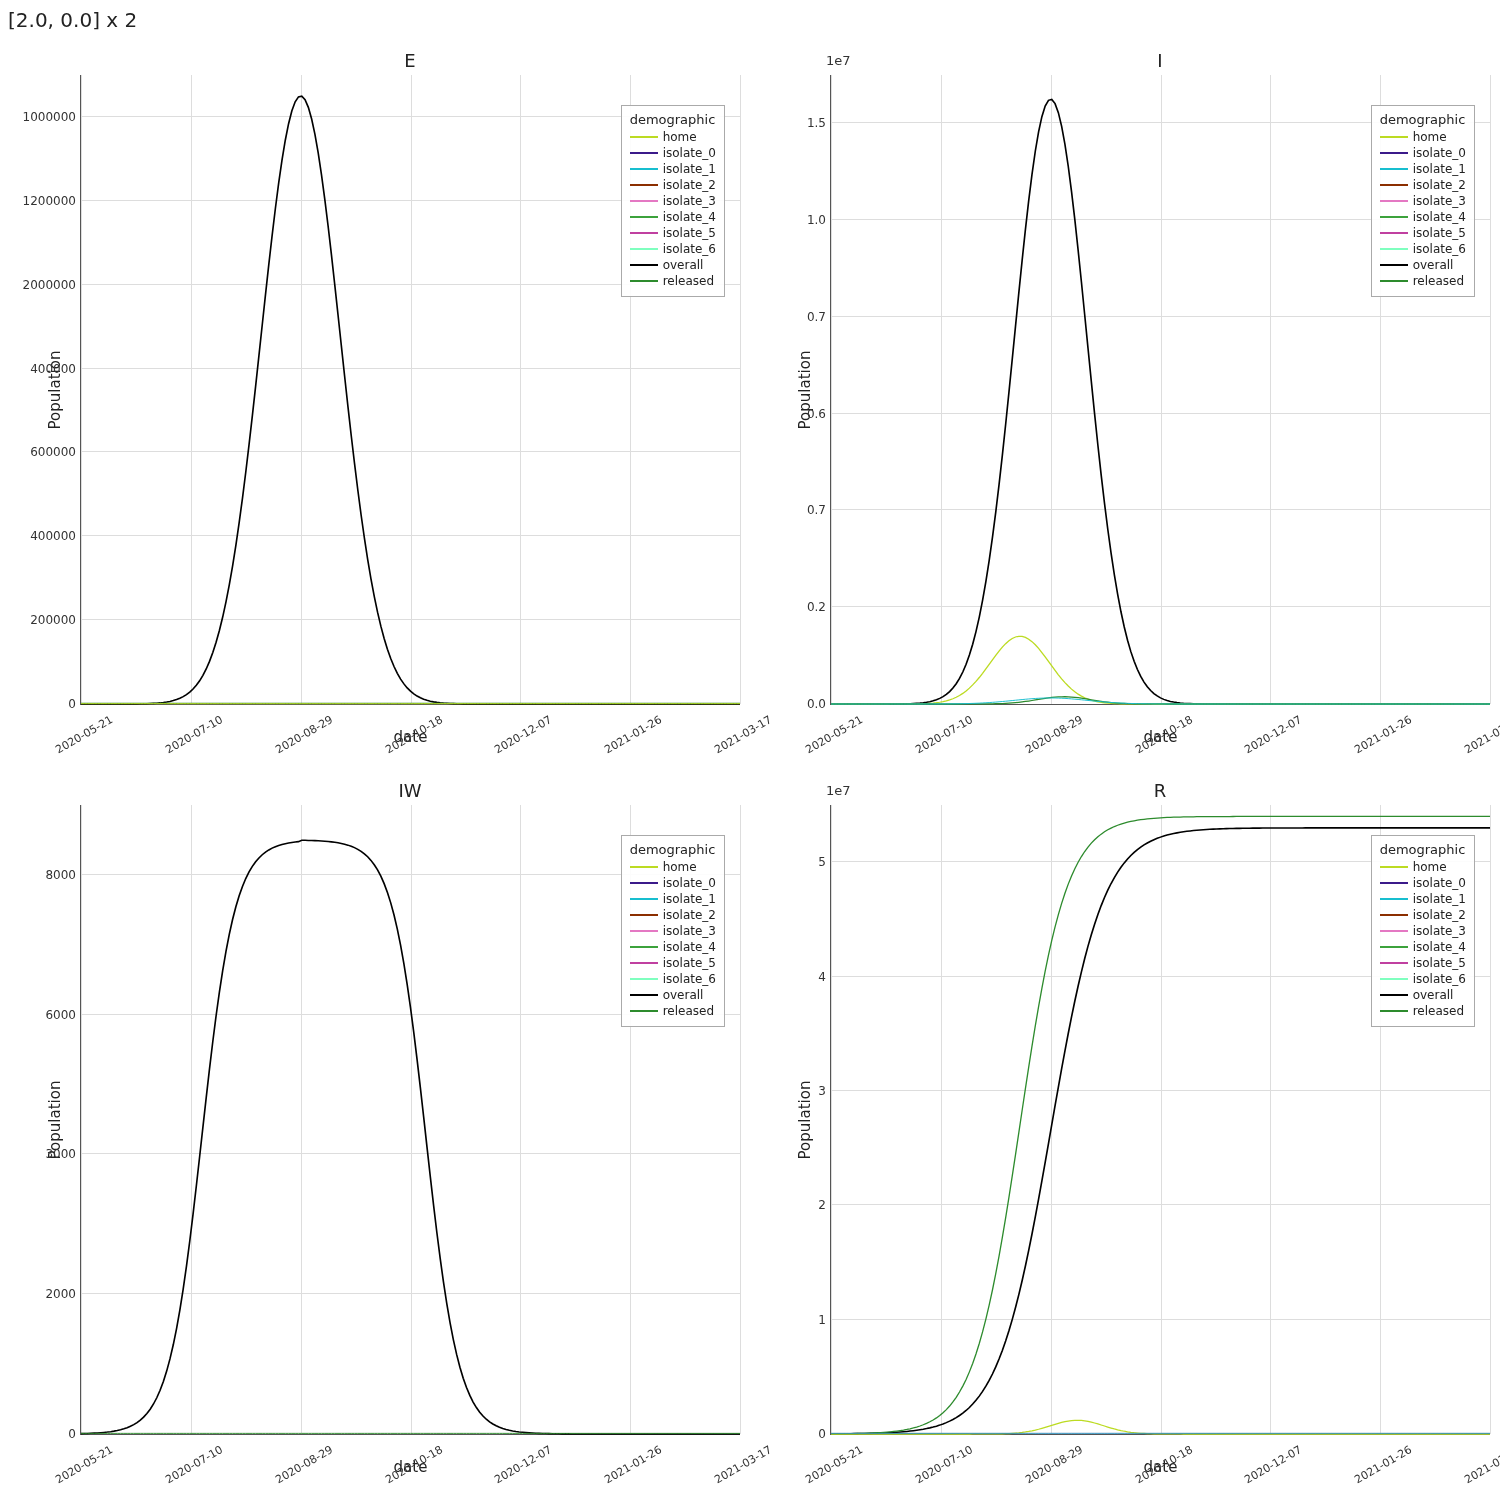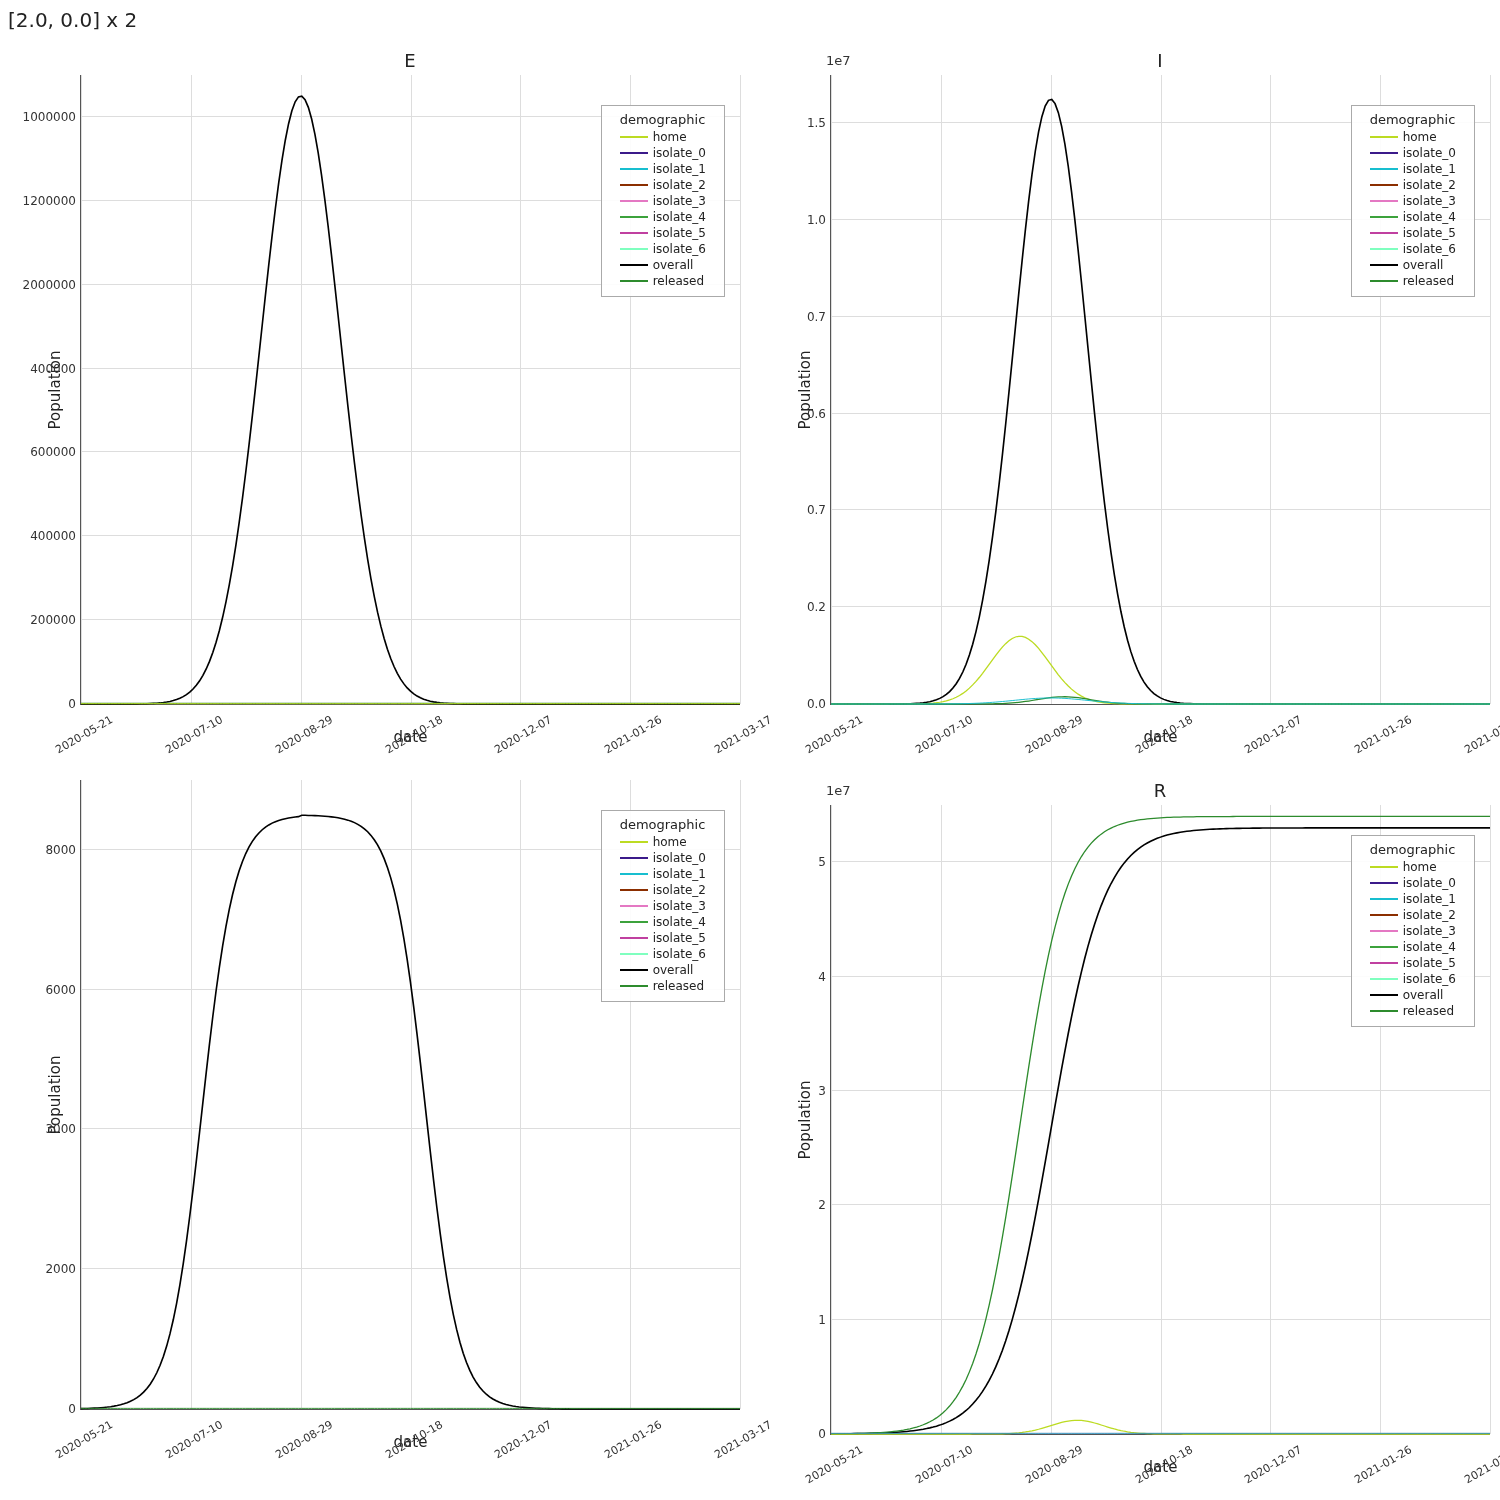--- a/index.html
+++ b/index.html
@@ -94,21 +94,21 @@
       bottom: 0;
       width: 1px;
       background: #ddd;
     }
     .legend {
       position: absolute;
       top: 30px;
       right: 15px;
       border: 1px solid #aaa;
       background: rgba(255,255,255,0.9);
-      padding: 6px 18px;
+      padding: 6px 8px;
       font-size: 12px;
     }
     .legend-title {
       font-size: 13px;
       margin-bottom: 3px;
       color: #222;
     }
     .legend-item {
       display: flex;
       align-items: center;
@@ -304,20 +304,21 @@
             <span>overall</span>
           </div>
           <div class="legend-item">
             <span class="legend-line" style="background: rgb(45, 139, 45);"></span>
             <span>released</span>
           </div>
         </div>
       </div>
     </div>
     <div class="chart-container">
+      <div class="chart-title">IW</div>
       <div class="chart-area">
         <div class="y-label">Population</div>
         <div class="x-label">date</div>
         <div class="y-tick-label" style="bottom: 0%; right: calc(100% + 5px); position: absolute;">0</div>
         <div class="y-tick-label" style="bottom: 22.2222%; right: calc(100% + 5px); position: absolute;">2000</div>
         <div class="gridline-h" style="bottom: 22.2222%;"></div>
         <div class="y-tick-label" style="bottom: 44.4444%; right: calc(100% + 5px); position: absolute;">3000</div>
         <div class="gridline-h" style="bottom: 44.4444%;"></div>
         <div class="y-tick-label" style="bottom: 66.6667%; right: calc(100% + 5px); position: absolute;">6000</div>
         <div class="gridline-h" style="bottom: 66.6667%;"></div>

